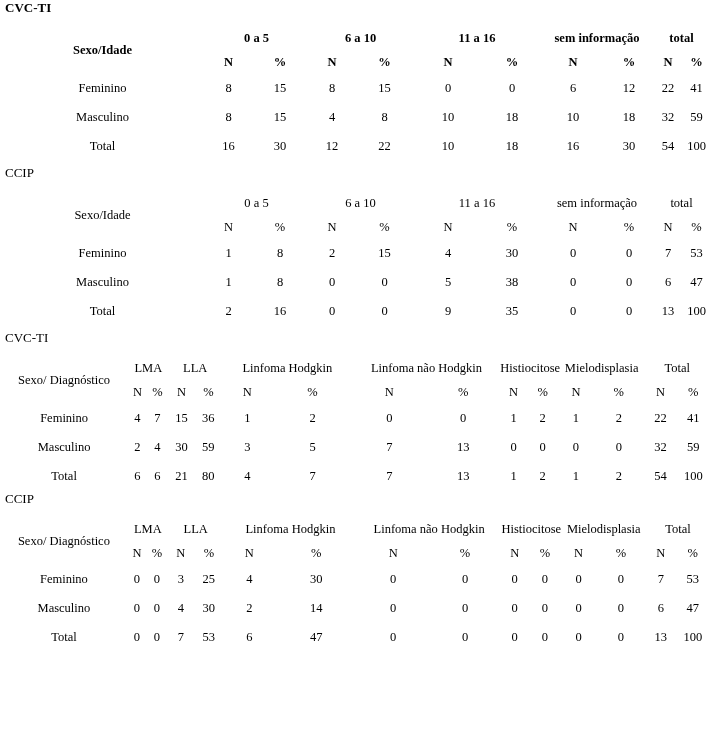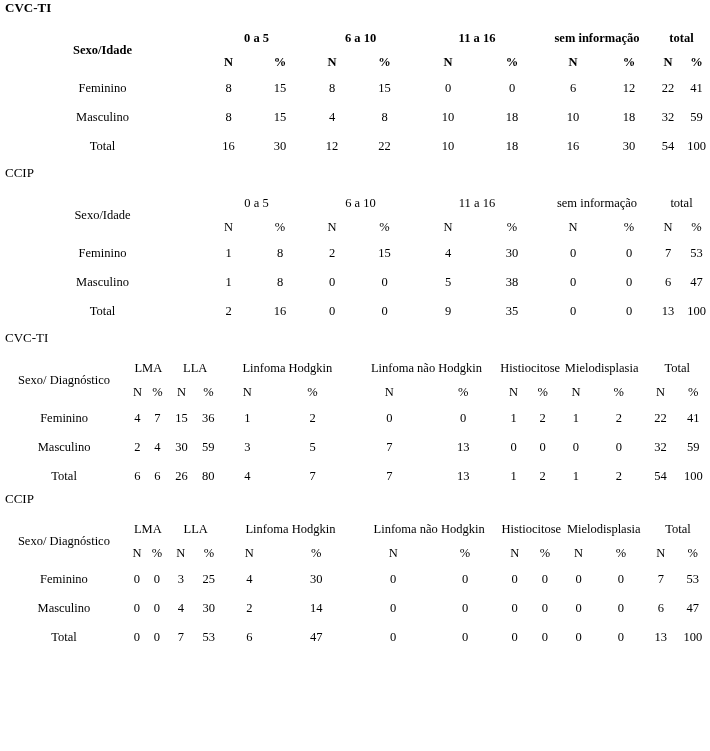--- a/index.html
+++ b/index.html
@@ -315,21 +315,21 @@
               <td>0</td>
               <td>0</td>
               <td>0</td>
               <td>32</td>
               <td>59</td>
             </tr>
             <tr class="datarow">
               <td class="rowlabel">Total</td>
               <td>6</td>
               <td>6</td>
-              <td>26</td>
+              <td>21</td>
               <td>80</td>
               <td>4</td>
               <td>7</td>
               <td>7</td>
               <td>13</td>
               <td>1</td>
               <td>2</td>
               <td>1</td>
               <td>2</td>
               <td>54</td>

